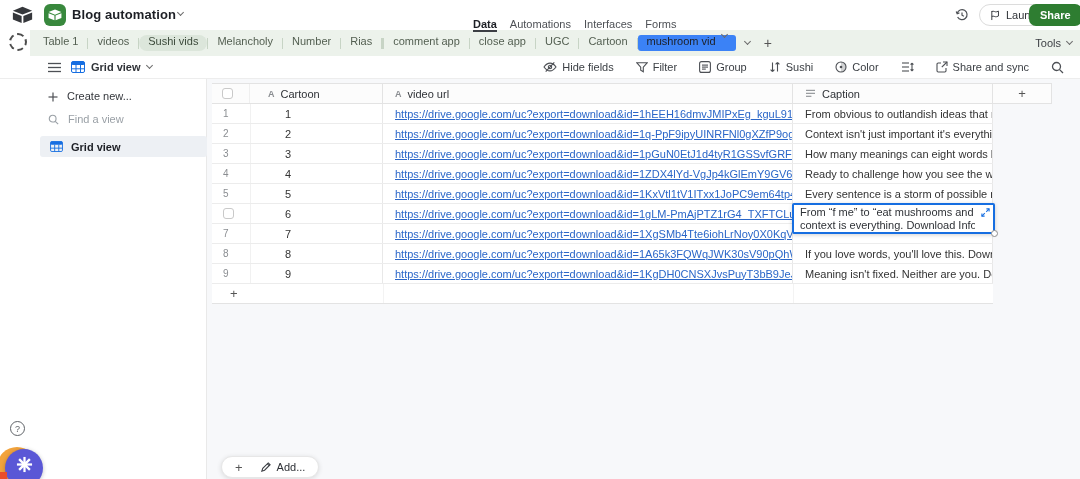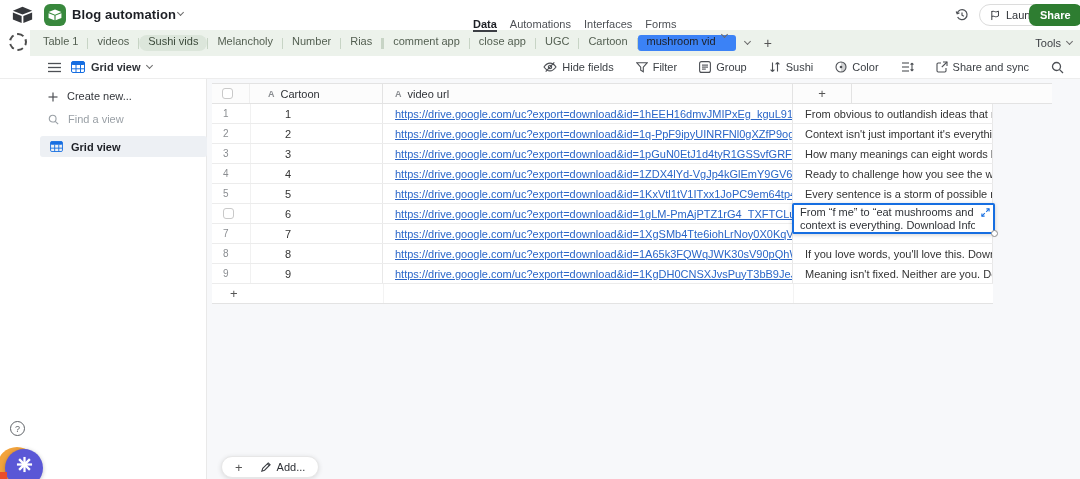--- a/index.html
+++ b/index.html
@@ -323,20 +323,30 @@
       <span class="checkbox"></span>
     </div>
     <div class="hcell hc1">
       <span class="ficon">A</span>
       <span>Cartoon</span>
     </div>
     <div class="hcell hc2">
       <span class="ficon">A</span>
       <span>video url</span>
     </div>
+    <div class="hcell hc3">
+      <span class="ic">
+        <svg width="11" height="9" viewBox="0 0 12 10" stroke="#8a8d91" stroke-width="1.2">
+            <line x1="1" y1="1.5" x2="11" y2="1.5"></line>
+            <line x1="1" y1="4.8" x2="11" y2="4.8"></line>
+            <line x1="1" y1="8.1" x2="7" y2="8.1"></line>
+          </svg>
+      </span>
+      <span>Caption</span>
+    </div>
     <div class="hcell hc4">
       <span>+</span>
     </div>
   </div>
 
   <div id="rows">
       <div class="row" style="top: 25px;">
         <div class="cell c0">
           <span>1</span>
         </div>

